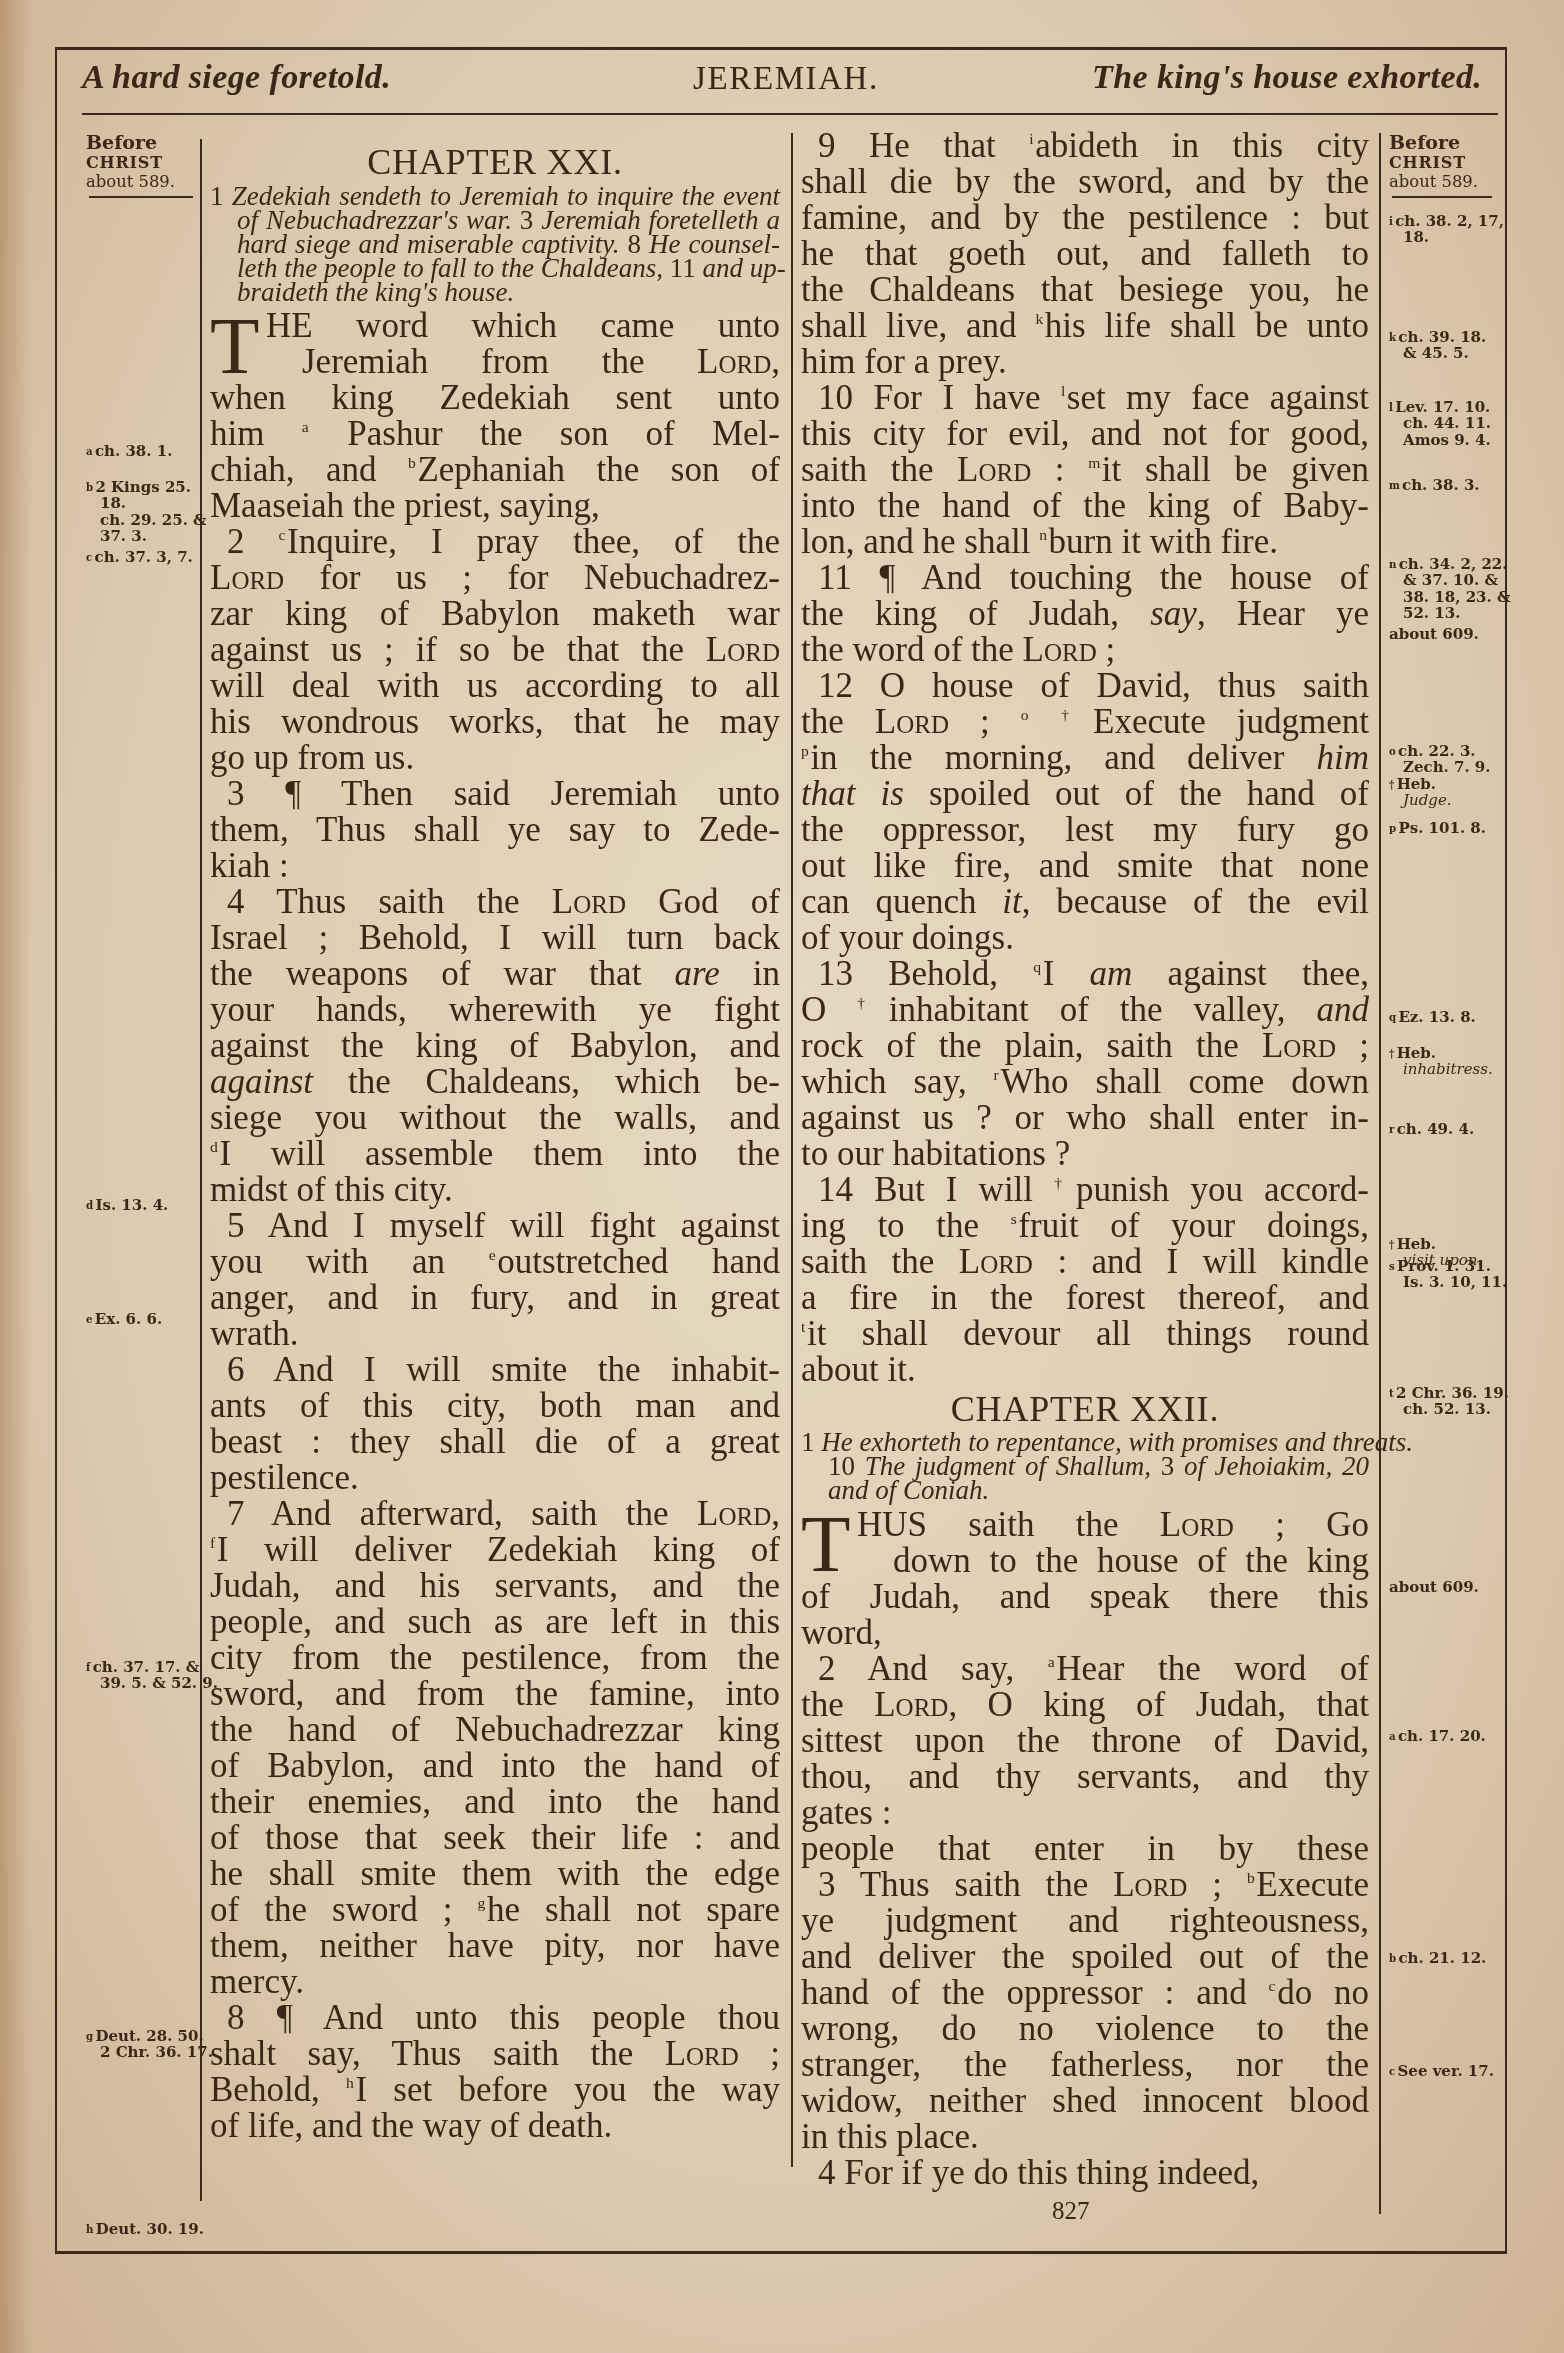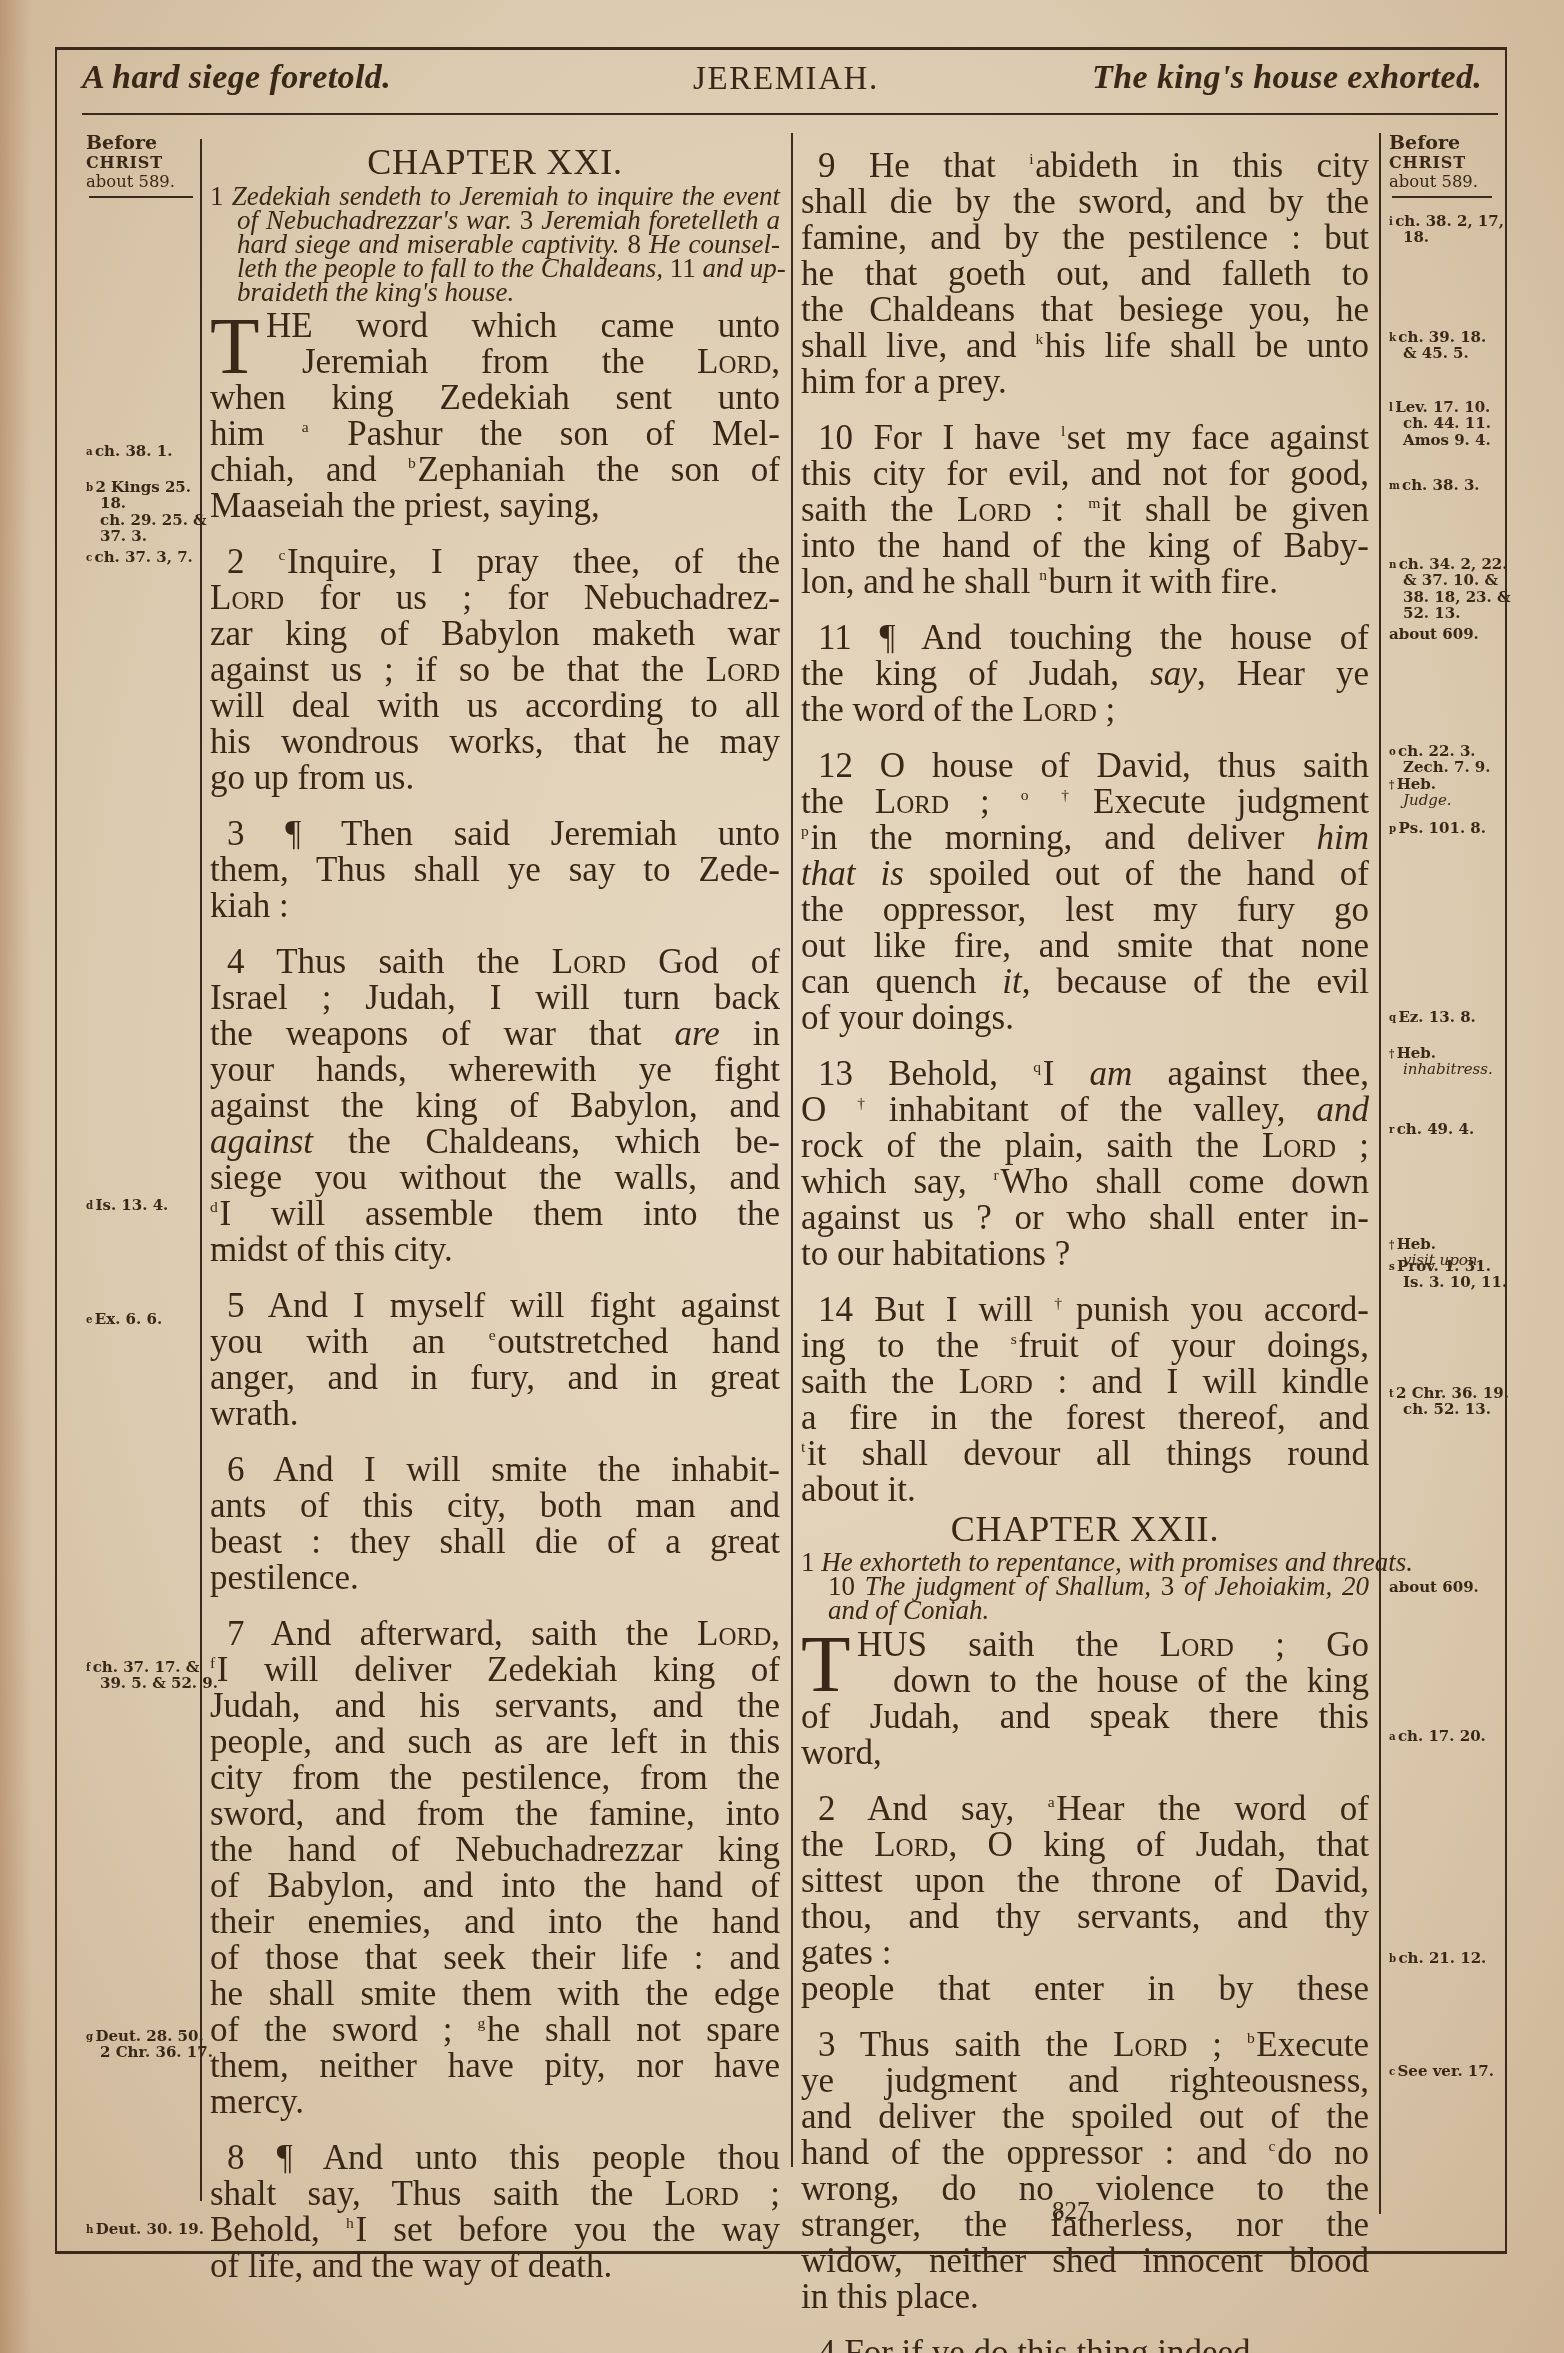--- a/index.html
+++ b/index.html
@@ -33,21 +33,21 @@
   .margin .hdr-rule { height:1.6px; background:#3b2a1c; margin:4.7px 3.1px 0 3.1px; }
   .note { position:absolute; white-space:nowrap; }
   .note sup, .note .mk { font-size:10.2px; vertical-align:top; margin-right:2.3px; }
   .note .it { font-style:italic; font-weight:normal; }
   .note .cont { display:block; padding-left:14px; }
 
   .text-col { position:absolute; font-family:"Liberation Serif", "DejaVu Serif", serif;
     font-size:35px; line-height:36px; text-align:justify; }
   .line { display:block; white-space:nowrap; text-align:justify; text-align-last:justify; height:36px; }
   .line.last { text-align-last:left; }
-  .line.ind { padding-left:17px;margin-top:20px; }
+  .line.ind { padding-left:17px; }
   .chapter-title { text-align:center; font-size:36px; line-height:39px; letter-spacing:0.8px; text-align-last:center; }
   .summary { font-style:italic; font-size:27px; line-height:24px; }
   .summary .sl { display:block; white-space:nowrap; text-align:justify; text-align-last:justify; }
   .summary .sl.last { text-align-last:left; }
   .summary .sl.ind { padding-left:27px; }
   .summary .n { font-style:normal; }
   .dropcap-wrap { position:relative; }
   .dropcap { position:absolute; left:0; top:1.6px; font-size:81px; line-height:72px; font-weight:normal; }
   .dc-line { display:block; white-space:nowrap; padding-left:56px; text-align:justify; text-align-last:justify; height:36px; }
   sup.fn { font-size:15.6px; vertical-align:top; line-height:15.6px; position:relative; top:3.1px; margin-right:1.6px; }
@@ -144,21 +144,21 @@
       <span class="line">L<span class="sc">ord</span> for us ; for Nebuchadrez-</span>
       <span class="line">zar king of Babylon maketh war</span>
       <span class="line">against us ; if so be that the L<span class="sc">ord</span></span>
       <span class="line">will deal with us according to all</span>
       <span class="line">his wondrous works, that he may</span>
       <span class="line last">go up from us.</span>
       <span class="line ind">3 ¶ Then said Jeremiah unto</span>
       <span class="line">them, Thus shall ye say to Zede-</span>
       <span class="line last">kiah :</span>
       <span class="line ind">4 Thus saith the L<span class="sc">ord</span> God of</span>
-      <span class="line">Israel ; Judah, I will turn back</span>
+      <span class="line">Israel ; Behold, I will turn back</span>
       <span class="line">the weapons of war that <span class="i">are</span> in</span>
       <span class="line">your hands, wherewith ye fight</span>
       <span class="line">against the king of Babylon, and</span>
       <span class="line"><span class="i">against</span> the Chaldeans, which be-</span>
       <span class="line">siege you without the walls, and</span>
       <span class="line"><sup class="fn">d</sup>I will assemble them into the</span>
       <span class="line last">midst of this city.</span>
       <span class="line ind">5 And I myself will fight against</span>
       <span class="line">you with an <sup class="fn">e</sup>outstretched hand</span>
       <span class="line">anger, and in fury, and in great</span>

